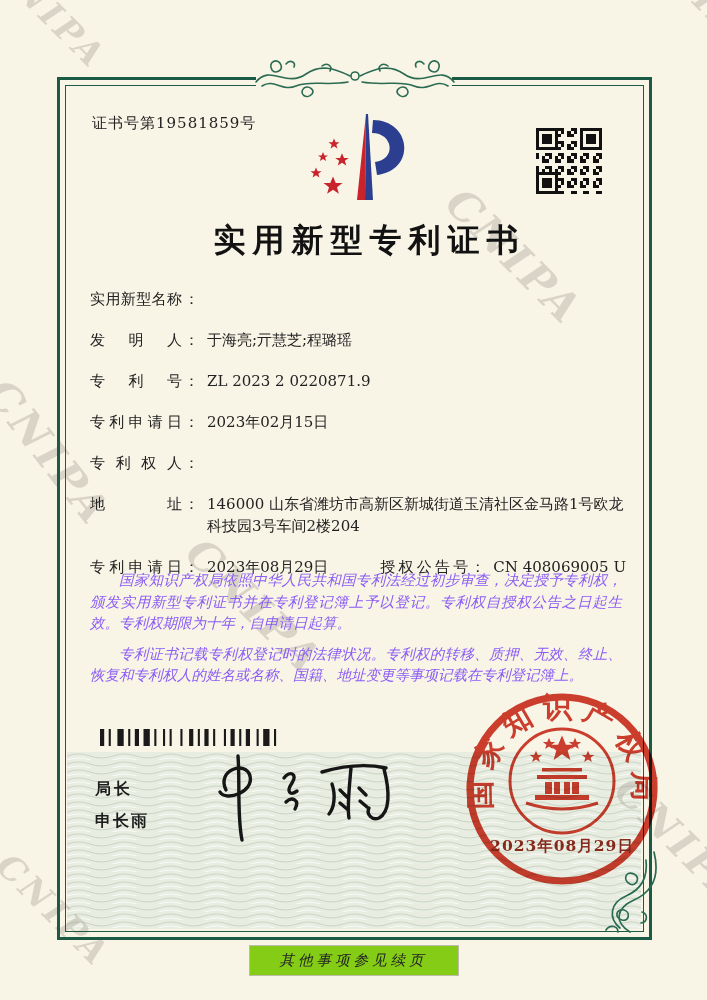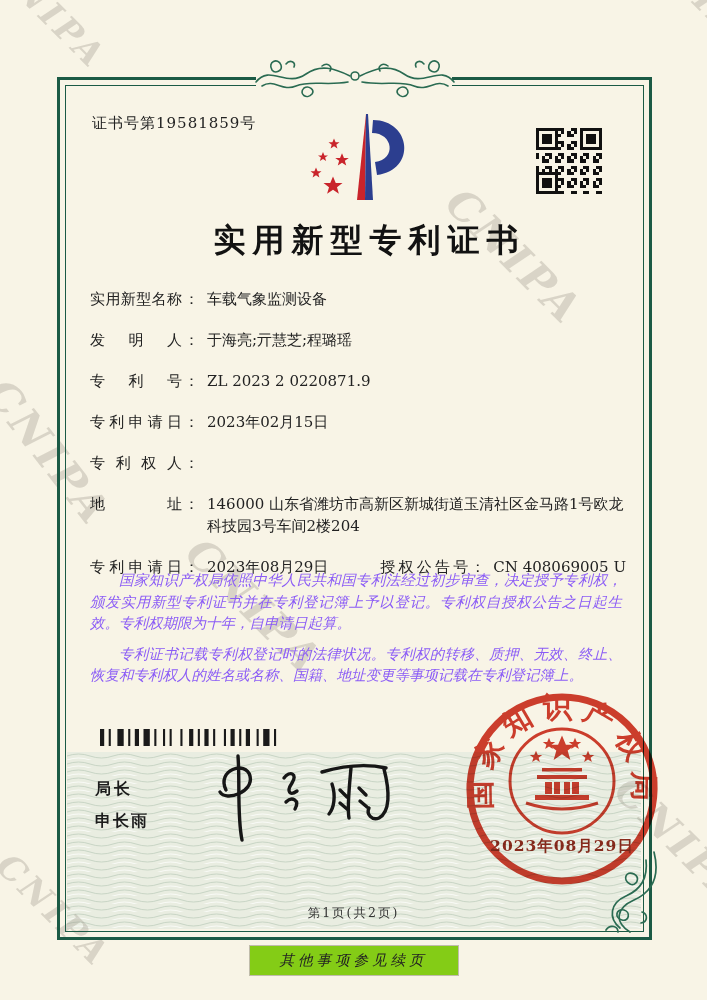--- a/index.html
+++ b/index.html
@@ -351,21 +351,20 @@
         <rect x="20" y="20" width="1" height="1"></rect>
       </g>
   </svg>
 
   <div class="title">实用新型专利证书</div>
 
   <div class="fields">
     <div class="frow">
       <span class="flabel">实用新型名称</span>
         <span class="fcolon">：</span>
-      <span class="fvalue">车载气象监测设备</span>
     </div>
     <div class="frow">
       <span class="flabel">发明人</span>
         <span class="fcolon">：</span>
       <span class="fvalue">于海亮;亓慧芝;程璐瑶</span>
     </div>
     <div class="frow">
       <span class="flabel">专利号</span>
         <span class="fcolon">：</span>
       <span class="fvalue">ZL 2023 2 0220871.9</span>
@@ -467,16 +466,15 @@
         <rect x="-8" y="1" width="6" height="12"></rect>
         <rect x="2" y="1" width="6" height="12"></rect>
         <rect x="10" y="1" width="7" height="12"></rect>
         <rect x="-27" y="14" width="54" height="5"></rect>
         <path d="M-36,22 Q0,34 36,22" fill="none" stroke="#cf3524" stroke-width="3"></path>
       </g>
       <text x="101" y="163" text-anchor="middle" font-size="15.5" font-weight="700" stroke="none" fill="#8e2113" letter-spacing="1" font-family="'DejaVu Serif',serif">2023年08月29日</text>
     </g>
   </svg>
 
-  <div class="page-info">第1页(共2页)</div>
   <div class="foot-note">其他事项参见续页</div>
 
 </div>
 
 </body></html>

